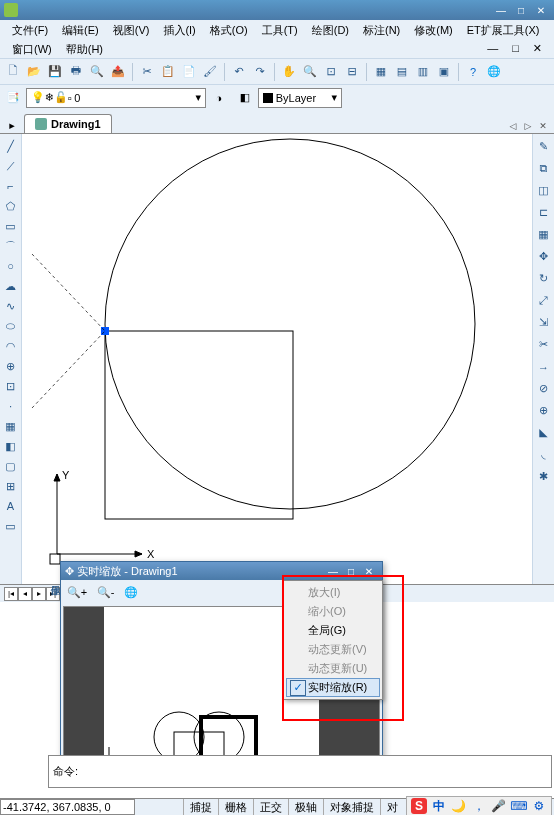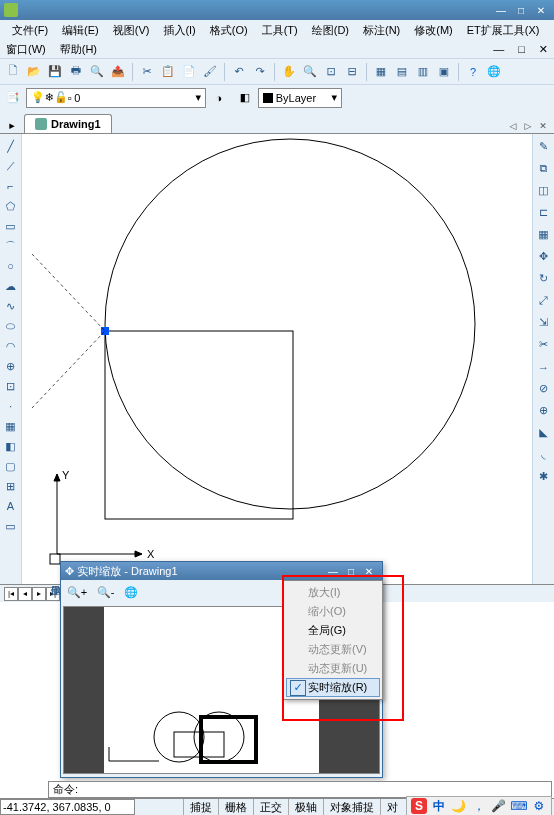--- a/index.html
+++ b/index.html
@@ -3,21 +3,21 @@
 <meta charset="utf-8">
 <style>
 *{margin:0;padding:0;box-sizing:border-box;font-family:"Microsoft YaHei",SimSun,sans-serif;font-size:11px;user-select:none}
 body{background:#fff;width:554px;height:815px;position:relative;overflow:hidden}
 .titlebar{height:20px;background:linear-gradient(#5a99c9,#4a7aa8);color:#fff;display:flex;align-items:center;padding:0 4px}
 .titlebar .ico{width:14px;height:14px;background:#8bc34a;border-radius:2px;margin-right:4px}
 .titlebar .winbtns{margin-left:auto;display:flex;gap:2px}
 .titlebar .winbtns span{width:18px;height:14px;display:flex;align-items:center;justify-content:center;color:#fff;font-size:10px}
 .menubar{height:20px;background:#e8f0f8;display:flex;align-items:center;padding:0 6px;gap:2px}
 .menubar span{padding:2px 6px}
-.menubar2{height:18px;background:#e8f0f8;display:flex;align-items:center;padding:0 0;gap:2px}
+.menubar2{height:18px;background:#e8f0f8;display:flex;align-items:flex-start;padding:0 6px;gap:2px}
 .menubar2 span{padding:2px 6px}
 .toolbar{height:26px;background:#e8f0f8;display:flex;align-items:center;padding:0 4px;gap:3px;border-top:1px solid #c8d8e8}
 .toolbar .tb{width:18px;height:18px;display:flex;align-items:center;justify-content:center;color:#2a5a8a}
 .toolbar .sep{width:1px;height:18px;background:#b8c8d8;margin:0 2px}
 .layerbar{height:26px;background:#e8f0f8;display:flex;align-items:center;padding:0 4px;gap:4px;border-top:1px solid #c8d8e8}
 .layerbar .tb{width:18px;height:18px;display:flex;align-items:center;justify-content:center}
 .layerbar .combo{height:20px;border:1px solid #888;background:#fff;display:flex;align-items:center;padding:0 4px;font-size:10px}
 .layerbar .combo.w1{width:180px}
 .layerbar .combo.w2{width:84px}
 .layerbar .combo .drop{margin-left:auto}
@@ -43,21 +43,21 @@
 .birdview .bvtitle .winbtns{margin-left:auto;display:flex;gap:0}
 .birdview .bvtitle .winbtns span{width:18px;height:14px;display:flex;align-items:center;justify-content:center;font-size:10px}
 .birdview .bvtools{height:24px;display:flex;align-items:center;padding:0 6px;gap:10px}
 .birdview .bvcanvas{margin:2px;background:#fff;height:168px;position:relative;border:1px solid #888}
 .redbox{position:absolute;left:282px;top:575px;width:122px;height:146px;border:2px solid red;pointer-events:none}
 .ctxmenu{position:absolute;left:283px;top:580px;width:100px;background:#f0f0f0;border:1px solid #888;box-shadow:2px 2px 4px rgba(0,0,0,.3);padding:2px}
 .ctxmenu .mi{height:19px;display:flex;align-items:center;padding:0 0 0 22px;font-size:11px;position:relative}
 .ctxmenu .mi.gray{color:#888}
 .ctxmenu .mi .chk{position:absolute;left:3px;border:1px solid #3a6a9a;width:16px;height:16px;display:flex;align-items:center;justify-content:center;color:#06c;background:#d8e8f8}
 .ctxmenu .mi.hover{background:#d8e8f8;border:1px solid #6a9acc;padding-left:21px}
-.cmdarea{position:absolute;left:48px;bottom:17px;right:2px;height:17px;border:1px solid #888;background:#fff;display:flex;align-items:center;padding:0 4px;font-size:11px}
+.cmdarea{position:absolute;left:48px;bottom:27px;right:2px;height:33px;border:1px solid #888;background:#fff;display:flex;align-items:center;padding:0 4px;font-size:11px}
 .vtxt{position:absolute;left:48px;top:578px;writing-mode:vertical-lr;font-size:10px;color:#2a5a8a}
 .statusbar{position:absolute;bottom:0;left:0;right:0;height:17px;background:#e8f0f8;display:flex;align-items:center;font-size:10px;border-top:1px solid #888}
 .statusbar .coord{width:135px;border:1px solid #888;padding:1px 2px;background:#fff}
 .statusbar .sbtn{padding:1px 6px;border-left:1px solid #aaa}
 .ime{position:absolute;right:2px;bottom:-1px;height:20px;display:flex;align-items:center;gap:4px;background:#f0f0f0;border:1px solid #aaa;padding:0 4px}
 .ime .imeico{width:16px;height:16px;display:flex;align-items:center;justify-content:center;font-size:12px}
 svg{display:block}
 </style>
 </head>
 <body>

